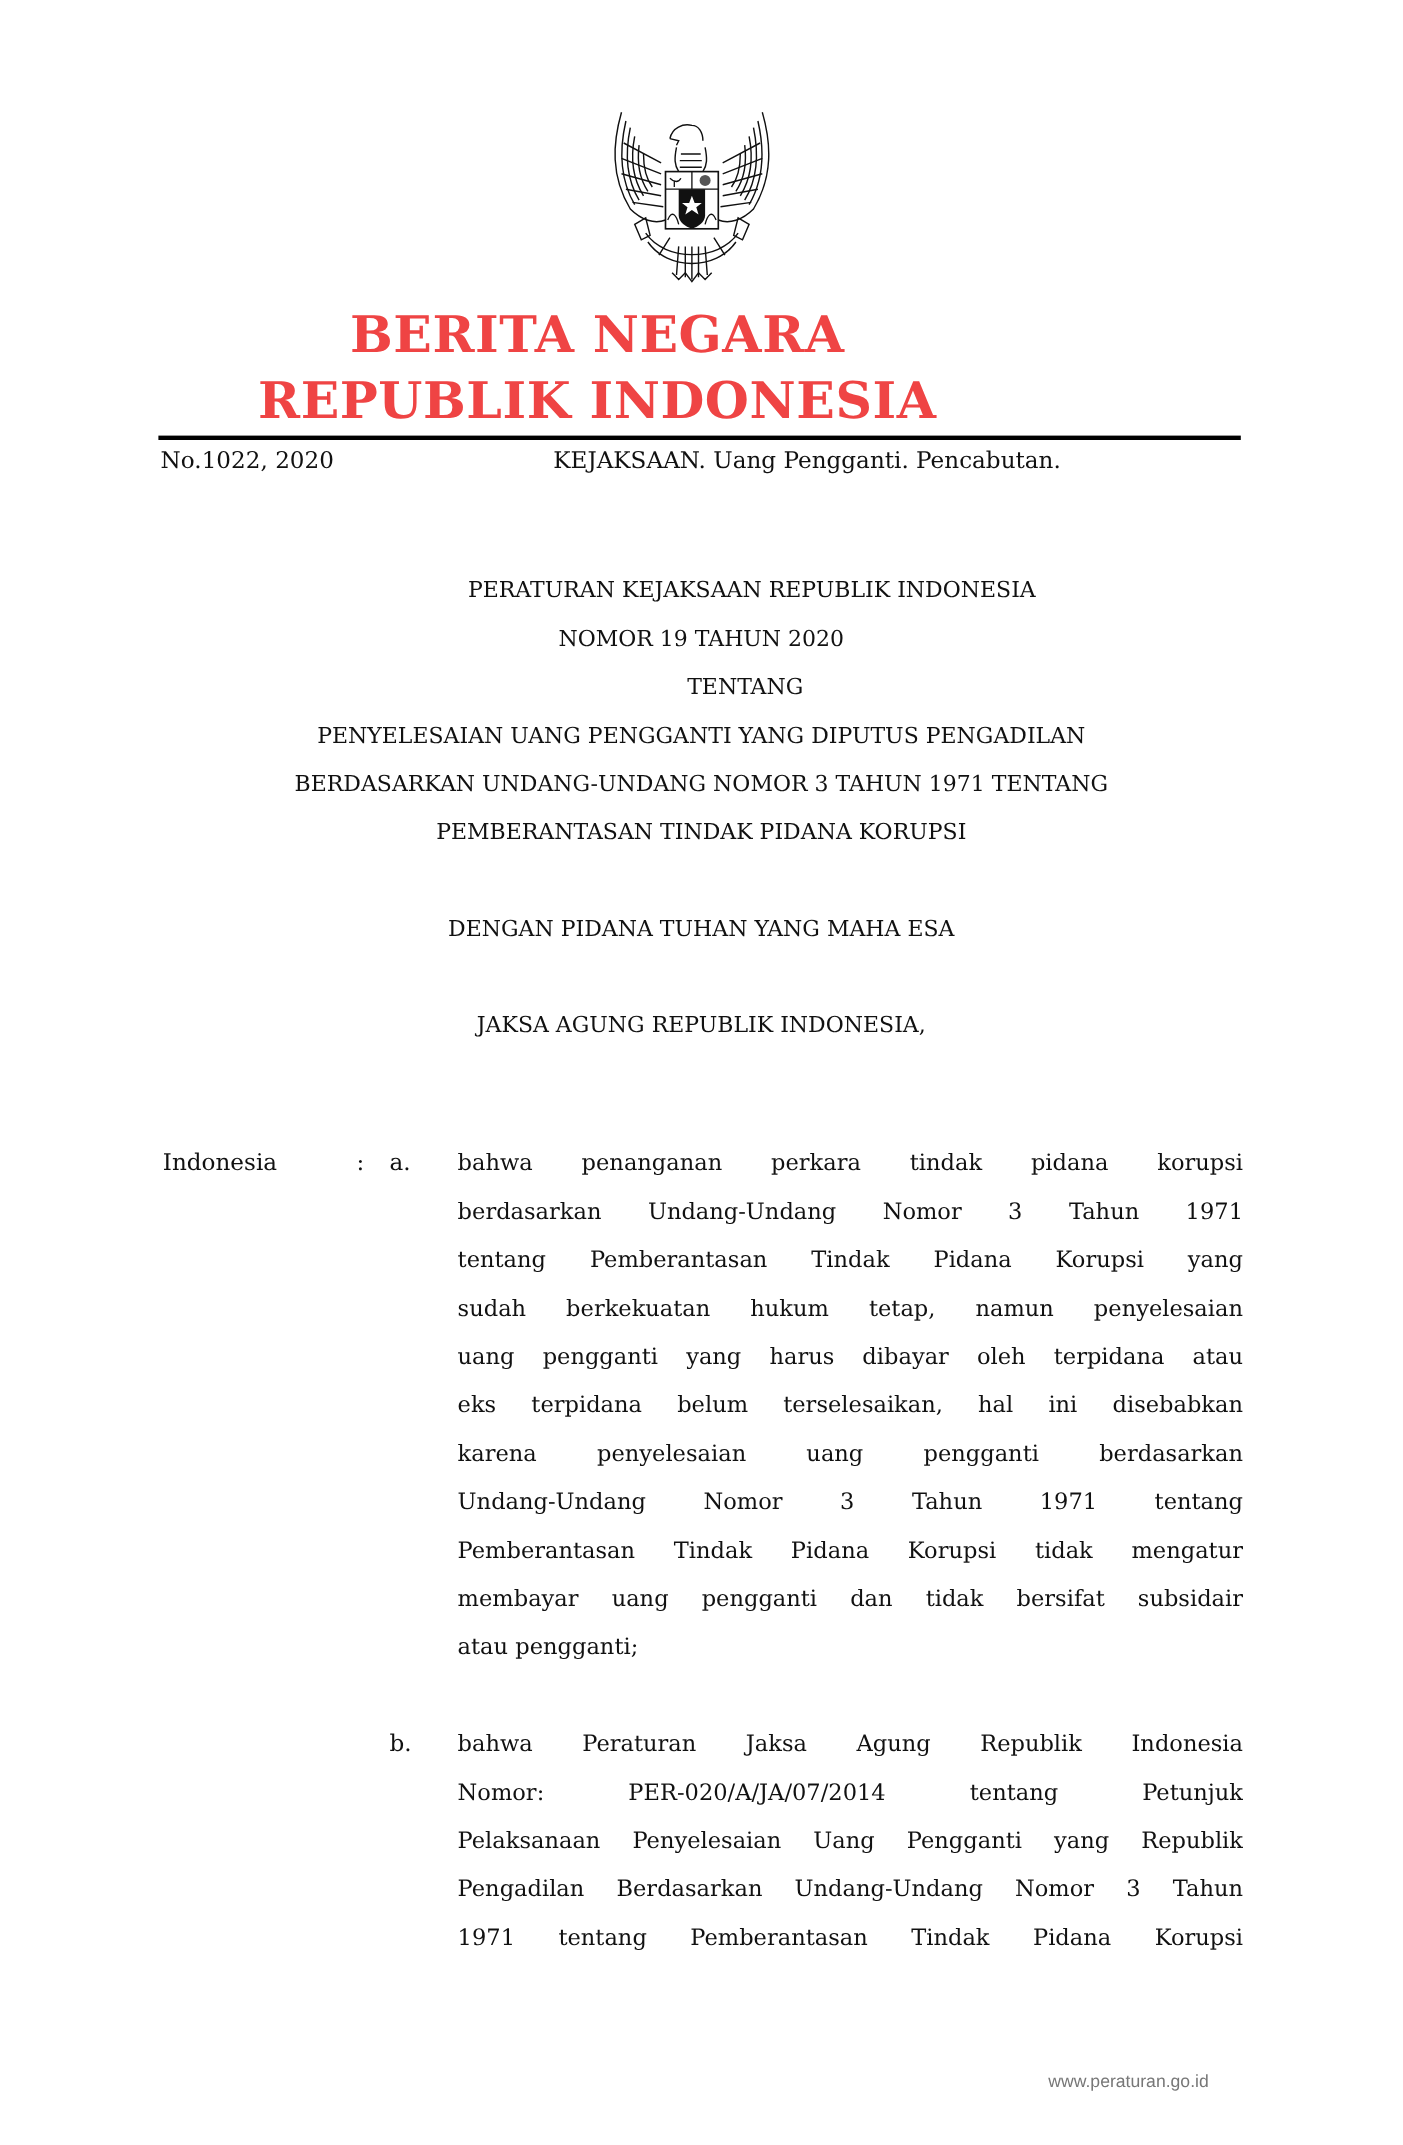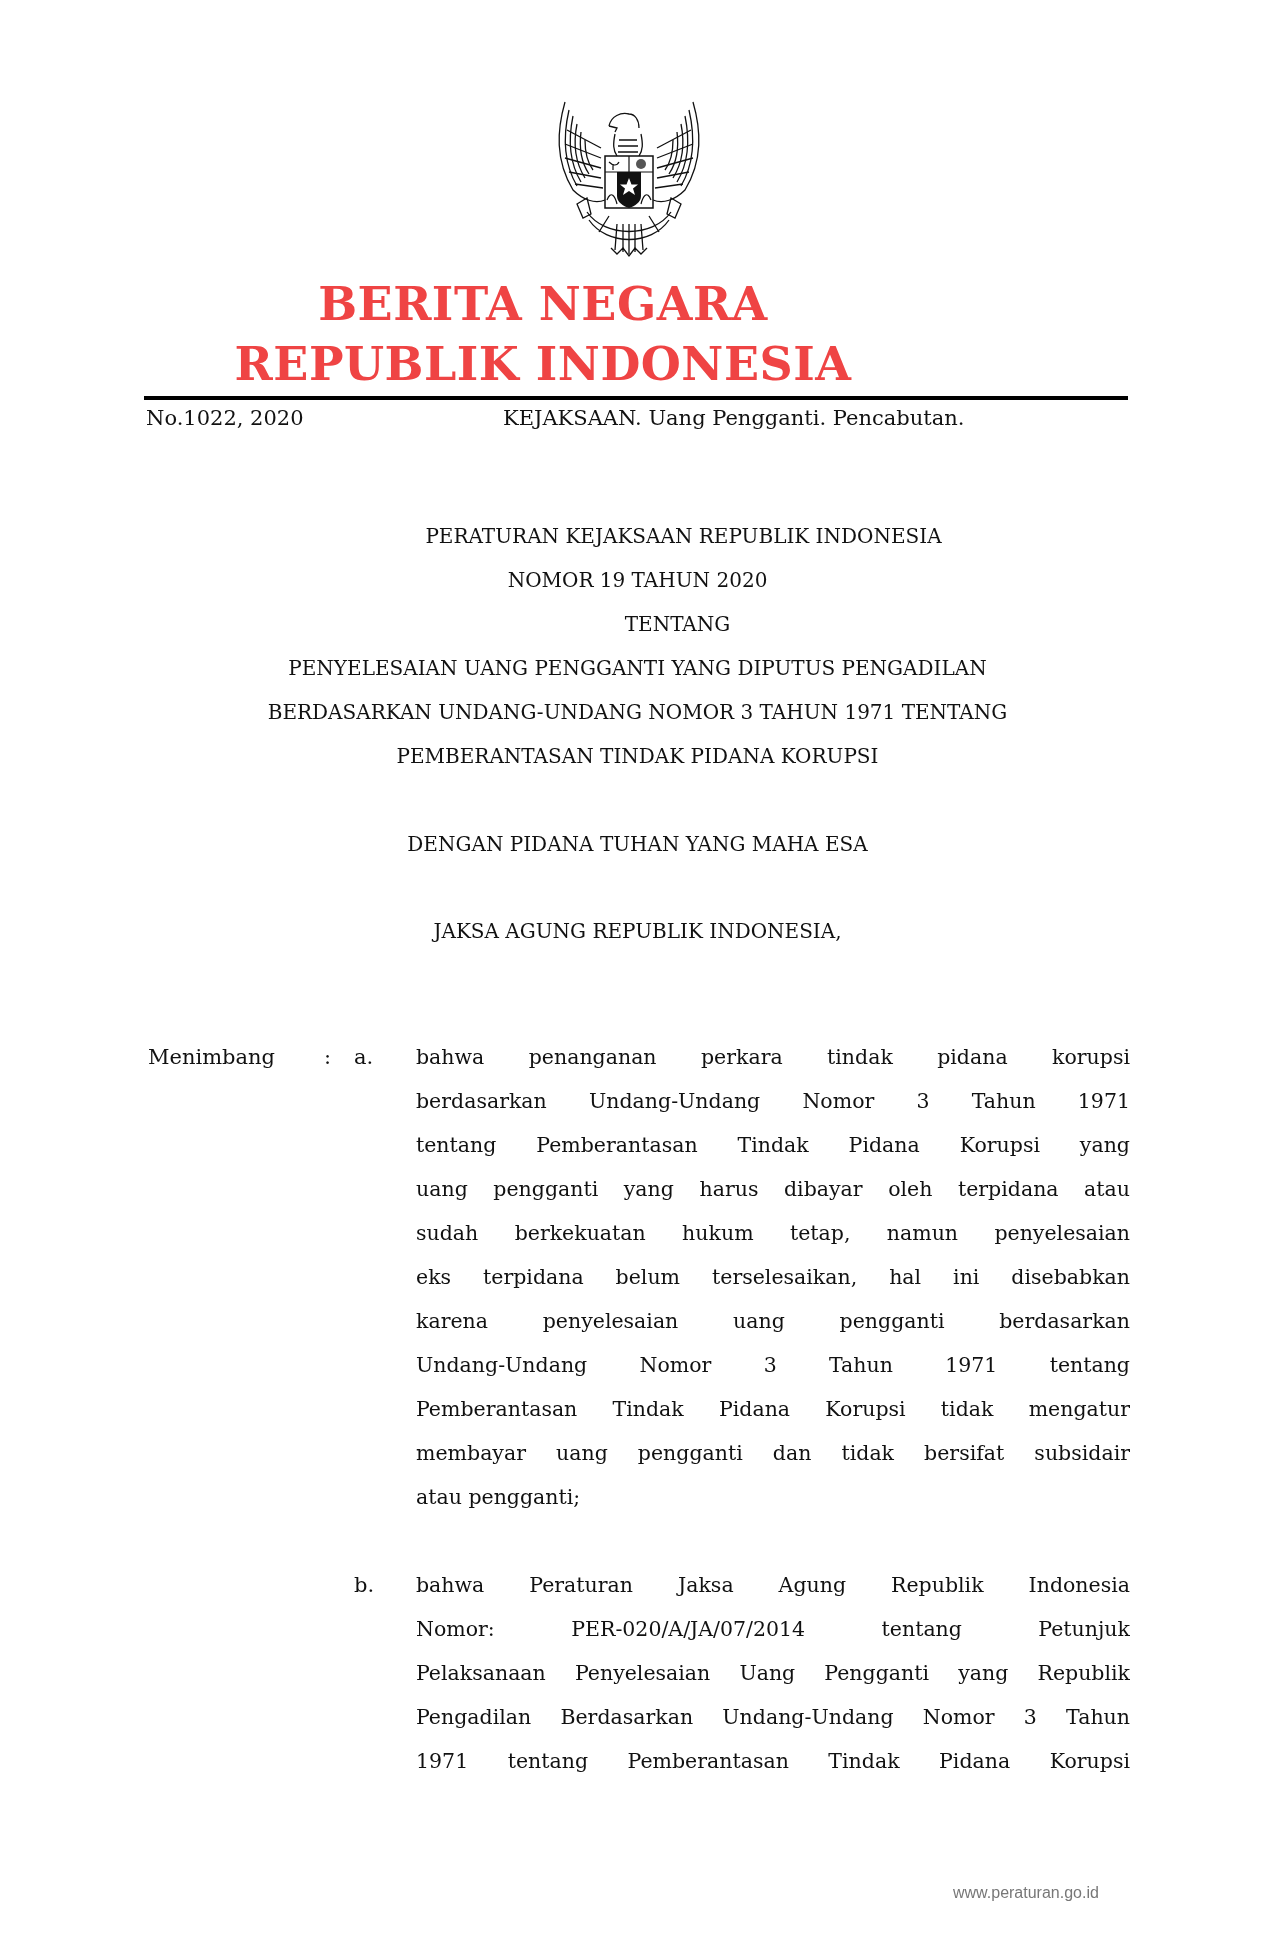--- a/index.html
+++ b/index.html
@@ -74,30 +74,30 @@
 <div class="abs center" style="top:514px;padding-left:46px;">PERATURAN KEJAKSAAN REPUBLIK INDONESIA</div>
 <div class="abs center" style="top:558px;">NOMOR 19 TAHUN 2020</div>
 <div class="abs center" style="top:602px;padding-left:40px;">TENTANG</div>
 <div class="abs center" style="top:646px;">PENYELESAIAN UANG PENGGANTI YANG DIPUTUS PENGADILAN</div>
 <div class="abs center" style="top:690px;">BERDASARKAN UNDANG-UNDANG NOMOR 3 TAHUN 1971 TENTANG</div>
 <div class="abs center" style="top:734px;">PEMBERANTASAN TINDAK PIDANA KORUPSI</div>
 
 <div class="abs center" style="top:822px;">DENGAN PIDANA TUHAN YANG MAHA ESA</div>
 <div class="abs center" style="top:909px;">JAKSA AGUNG REPUBLIK INDONESIA,</div>
 
-<div class="abs lbl" style="left:148px; top:1035px;">Menimbang</div>
+<div class="abs lbl" style="left:148px; top:1035px;">Indonesia</div>
 <div class="abs lbl" style="left:324px; top:1035px;">:</div>
 <div class="abs lbl" style="left:354px; top:1035px;">a.</div>
 
 <div class="abs body-text" style="top:1035px;">
   <span class="ln">bahwa penanganan perkara tindak pidana korupsi</span>
   <span class="ln">berdasarkan Undang-Undang Nomor 3 Tahun 1971</span>
   <span class="ln">tentang Pemberantasan Tindak Pidana Korupsi yang</span>
+  <span class="ln">sudah berkekuatan hukum tetap, namun penyelesaian</span>
   <span class="ln">uang pengganti yang harus dibayar oleh terpidana atau</span>
-  <span class="ln">sudah berkekuatan hukum tetap, namun penyelesaian</span>
   <span class="ln">eks terpidana belum terselesaikan, hal ini disebabkan</span>
   <span class="ln">karena penyelesaian uang pengganti berdasarkan</span>
   <span class="ln">Undang-Undang Nomor 3 Tahun 1971 tentang</span>
   <span class="ln">Pemberantasan Tindak Pidana Korupsi tidak mengatur</span>
   <span class="ln">membayar uang pengganti dan tidak bersifat subsidair</span>
   <span class="ln last">atau pengganti;</span>
 </div>
 
 <div class="abs lbl" style="left:354px; top:1563px;">b.</div>
 <div class="abs body-text" style="top:1563px;">

